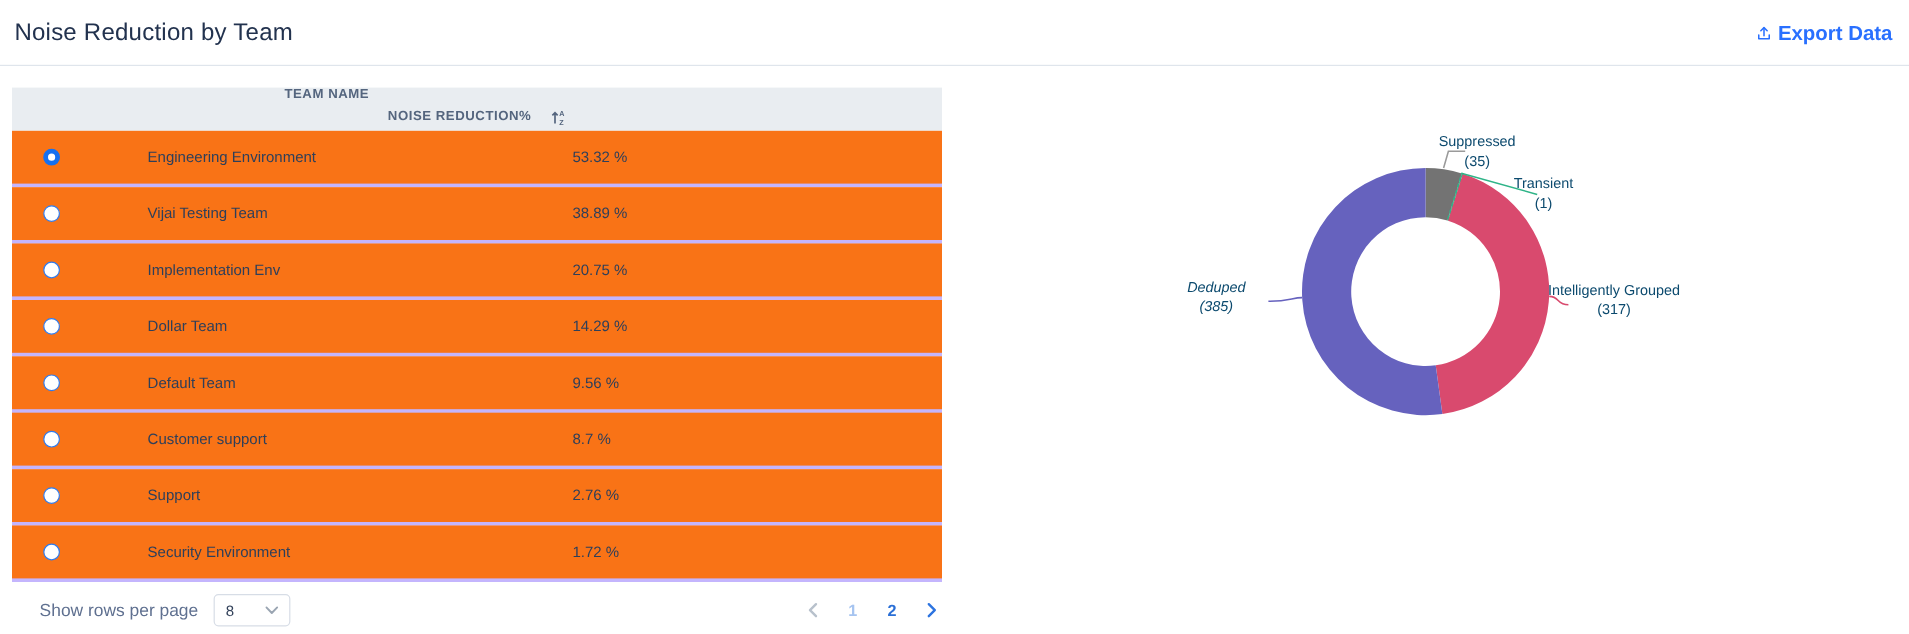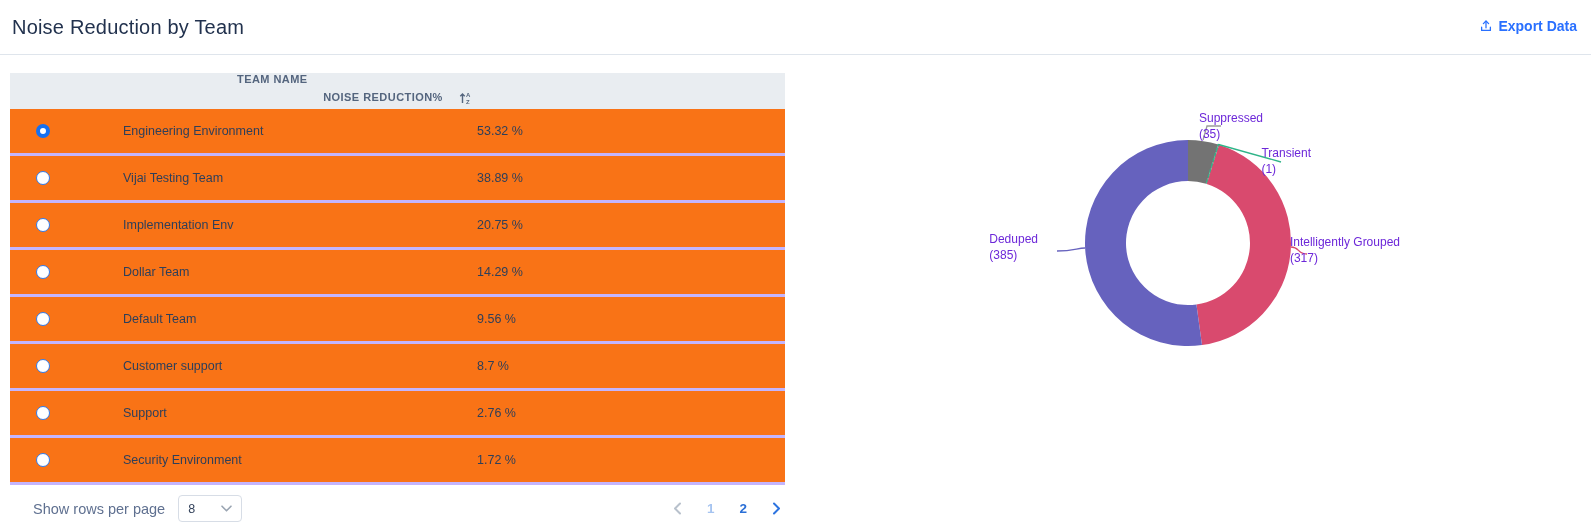--- a/index.html
+++ b/index.html
@@ -9,21 +9,21 @@
     -webkit-font-smoothing:antialiased;
   }
   
   .panel-header{
     position:relative;height:55px;border-bottom:1px solid #dfe5ec;
     display:flex;align-items:center;padding:0 12px;box-sizing:border-box;
   }
   .page-title{margin:0;font-size:20px;font-weight:500;color:#22324e;letter-spacing:.2px;}
   .export-btn{
     position:absolute;right:14px;top:18px;display:flex;align-items:center;gap:5px;
-    color:#2970ff;font-size:14px;font-weight:700;cursor:pointer;text-decoration:none;
+    color:#2970ff;font-size:17px;font-weight:700;cursor:pointer;text-decoration:none;
   }
   
   .table-wrap{position:absolute;left:10px;top:73px;width:775px;}
   .thead{
     display:flex;align-items:center;height:36px;background:#e9edf1;
     font-size:11px;font-weight:700;color:#54657e;letter-spacing:.45px;flex-direction:column;
   }
   .col-radio{width:80px;box-sizing:border-box;padding-left:26px;display:flex;align-items:center;}
   .col-team{width:387px;box-sizing:border-box;padding-left:33px;}
   .col-value{flex:1;display:flex;align-items:center;gap:14px;}
@@ -48,22 +48,22 @@
   .pager{margin-left:auto;display:flex;align-items:center;gap:25px;font-size:13.5px;font-weight:700;padding-right:4px;}
   .pg{cursor:pointer;display:flex;align-items:center;}
   .pg.prev{color:#b8c1cc;}
   .pg.page{color:#a6c4f0;}
   .pg.page.active{color:#2a6fd6;}
   .pg.next{color:#2d74e0;}
   
   .chart{position:absolute;left:960px;top:90px;width:470px;height:310px;}
   .chart svg{position:absolute;left:0;top:0;}
   .chart-label{
-    position:absolute;text-align:left;font-size:12px;line-height:16px;
-    color:#6d28d9;white-space:nowrap;
+    position:absolute;text-align:center;font-size:12px;line-height:16px;
+    color:#0c4a6e;white-space:nowrap;
   }
 </style>
 </head>
 <body>
 
 <header class="panel-header">
   <h1 class="page-title">Noise Reduction by Team</h1>
   <a class="export-btn">
     <span style="display:inline-flex;">
       <svg width="14" height="14" viewBox="0 0 24 24" fill="none" stroke="#2970ff" stroke-width="2.2" stroke-linecap="round" stroke-linejoin="round">
@@ -197,18 +197,18 @@
         <div>(35)</div>
       </div>
       <div class="chart-label" style="right: 119px; top: 55px;">
         <div>Transient</div>
         <div>(1)</div>
       </div>
       <div class="chart-label" style="right: 30px; top: 144px;">
         <div>Intelligently Grouped</div>
         <div>(317)</div>
       </div>
-      <div class="chart-label" style="right: 392px; top: 141px;">
+      <div class="chart-label" style="right: 392px; top: 141px; font-style: italic;">
         <div>Deduped</div>
         <div>(385)</div>
       </div>
     </div>
 </div>
 
 </body></html>

